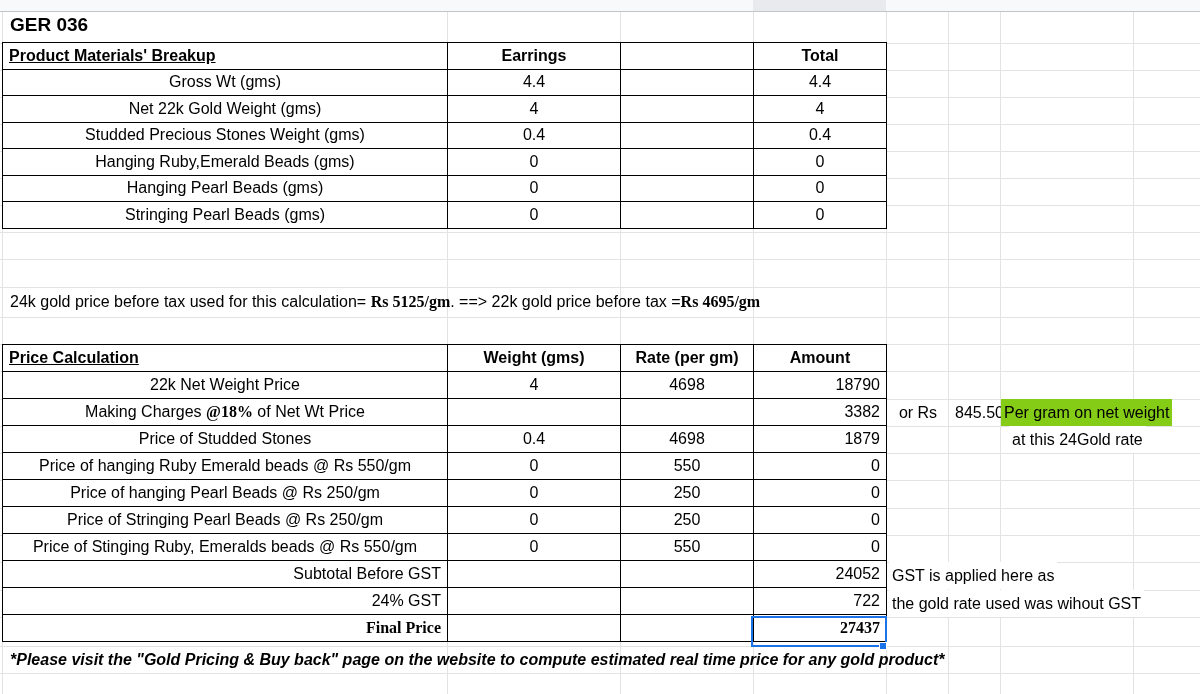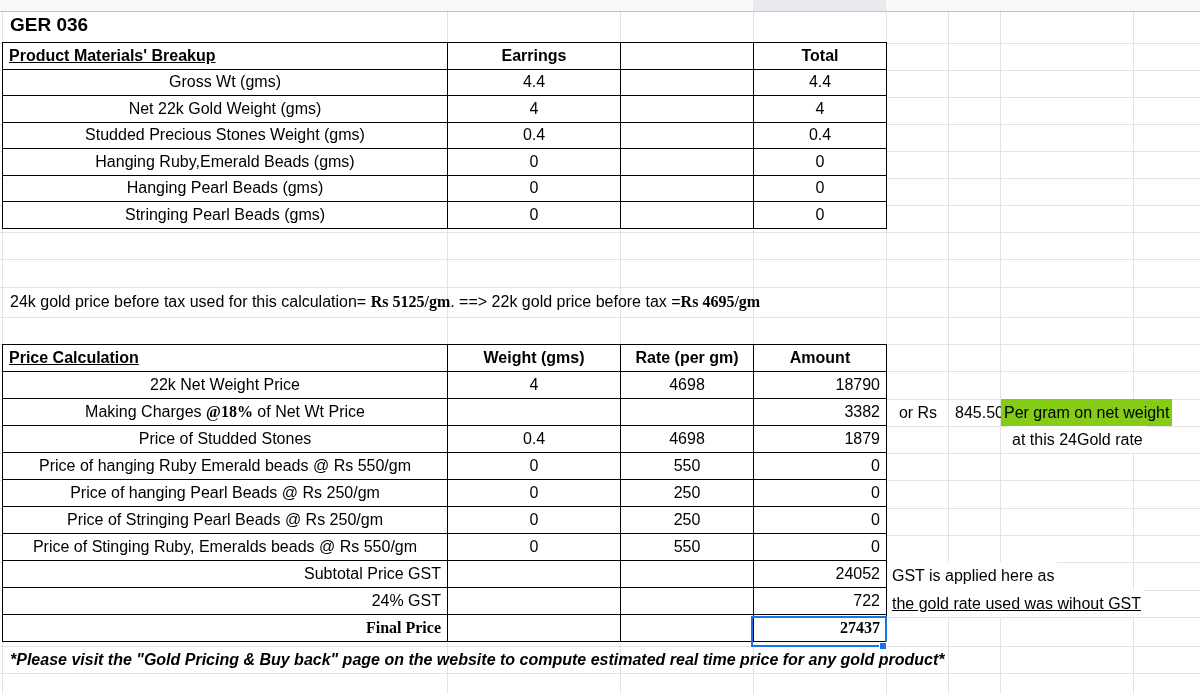--- a/index.html
+++ b/index.html
@@ -37,21 +37,21 @@
   #sheet-title{left:10px;top:14px;font-size:19px;font-weight:bold;}
   #gold-note{left:10px;top:287px;height:30px;line-height:30px;}
   #footer-note{left:10px;top:646px;height:27px;line-height:27px;font-weight:bold;font-style:italic;}
   
   .annot{position:absolute;z-index:3;font-size:16px;white-space:nowrap;height:27px;line-height:27px;}
   #or-rs{left:889px;top:399px;width:58px;text-align:center;}
   #per-gram-value{left:949px;top:399px;width:50px;overflow:hidden;padding-left:6px;}
   #per-gram-text{left:1001px;top:399px;background:#84cc16;padding:0 3px;}
   #gold-rate-text{left:1001px;top:426px;background:#fff;padding:0 3px;margin-left:8px;}
   #gst-note-1{left:889px;top:562px;background:#fff;padding:0 3px;}
-  #gst-note-2{left:889px;top:590px;background:#fff;padding:0 3px;text-decoration:underline;}
+  #gst-note-2{left:889px;top:590px;background:#fff;padding:0 3px;}
   
   #selection-border{position:absolute;left:751px;top:616px;width:136px;height:31px;
     border:2px solid #1a73e8;box-sizing:border-box;z-index:4;background:transparent;}
   #fill-handle{position:absolute;left:879px;top:642px;width:8px;height:8px;
     background:#1a73e8;border:1px solid #fff;box-sizing:border-box;z-index:5;}
 </style>
 </head>
 <body>
 
 <div id="grid">
@@ -202,21 +202,21 @@
     <td class="num">250</td>
     <td class="amt">0</td>
   </tr>
   <tr>
     <td class="lbl">Price of Stinging Ruby, Emeralds beads @ Rs 550/gm</td>
     <td class="num">0</td>
     <td class="num">550</td>
     <td class="amt">0</td>
   </tr>
   <tr>
-    <td class="right">Subtotal Price GST</td>
+    <td class="right">Subtotal Before GST</td>
     <td></td>
     <td></td>
     <td class="amt">24052</td>
   </tr>
   <tr>
     <td class="right">24% GST</td>
     <td></td>
     <td></td>
     <td class="amt">722</td>
   </tr>

